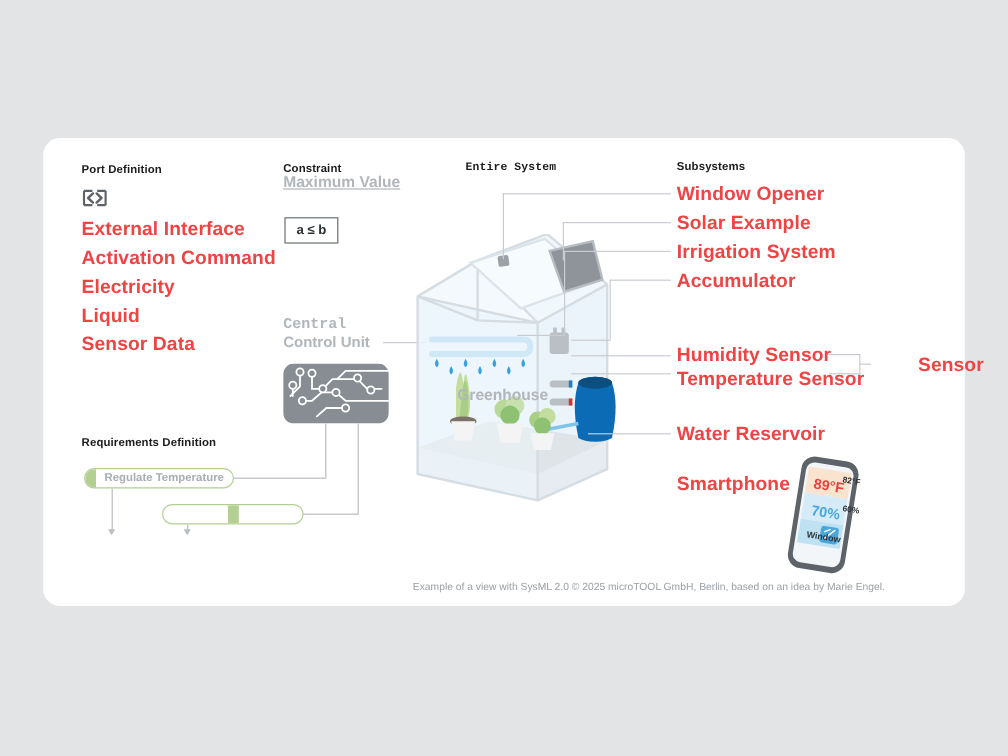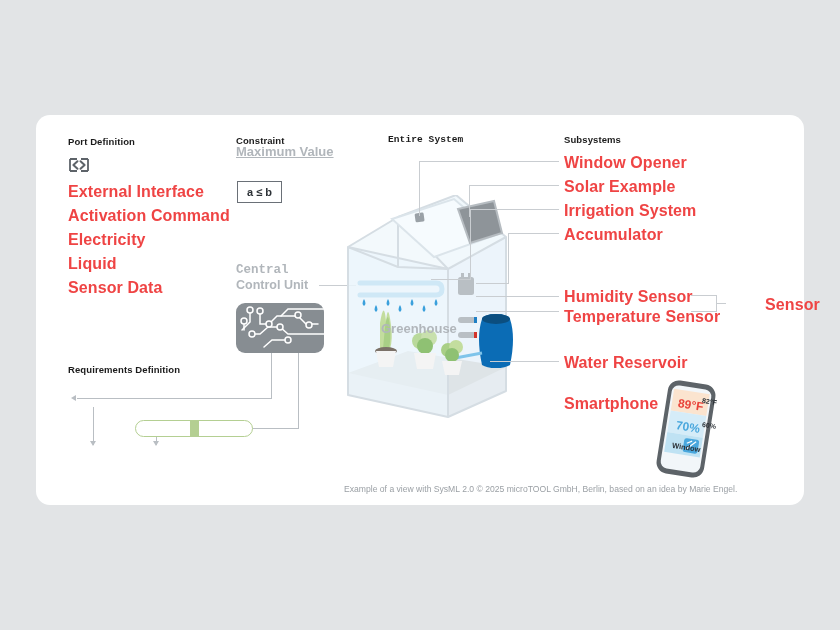--- a/index.html
+++ b/index.html
@@ -149,20 +149,24 @@
   <div class="abs vline-d" style="left:235px;top:238px;height:45px;"></div>
   <div class="abs hline-d" style="left:41px;top:283px;width:195px;"></div>
   <div class="abs arrow-left" style="left:35px;top:283px;width:6px;height:1px;"></div>
 
   <div class="abs vline-d" style="left:262px;top:238px;height:75px;"></div>
   <div class="abs hline-d" style="left:107px;top:313px;width:156px;"></div>
   <div class="abs arrow-left" style="left:101px;top:313px;width:6px;height:1px;"></div>
 
   <div class="abs sect-title" style="left:32px;top:249px;">Requirements Definition</div>
 
+  <div class="abs req" style="left:34px;top:275px;width:125px;">
+    <div class="tab"></div>
+    <div class="txt">Regulate Temperature</div>
+  </div>
 
   <div class="abs req" style="left:99px;top:305px;width:118px;flex-direction:column;">
     <div class="tab"></div>
     <div class="txt">Regulate Humidity</div>
   </div>
 
 
   <div class="abs vline-d" style="left:57px;top:292px;height:38px;"></div>
   <div class="abs arrow-down" style="left:57px;top:325px;height:6px;width:1px;"></div>
   <div class="abs vline-d" style="left:120px;top:322px;height:8px;"></div>

